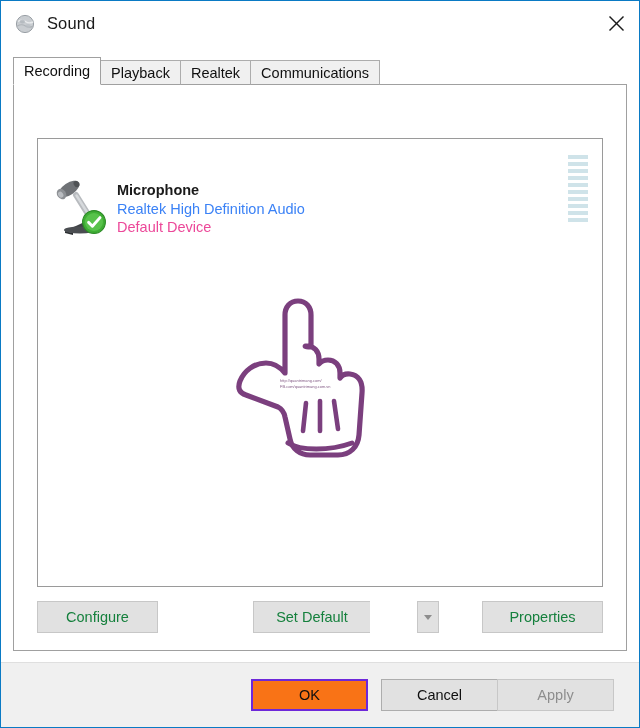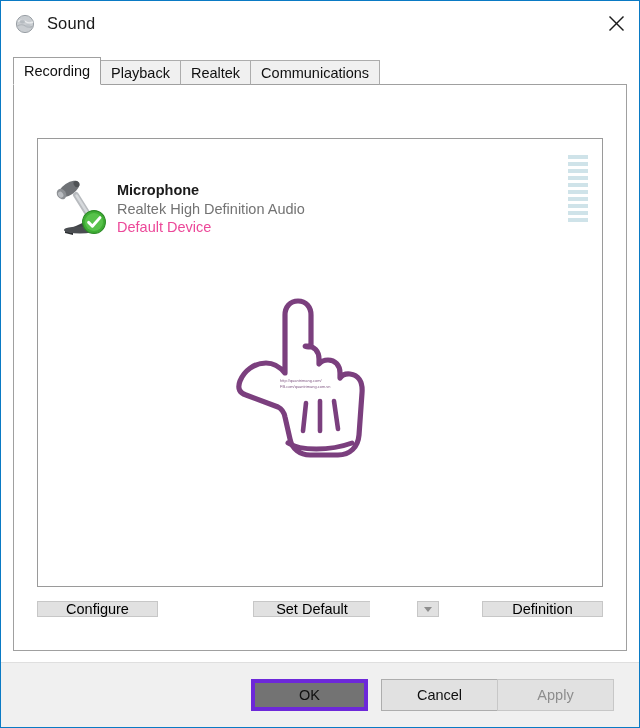--- a/index.html
+++ b/index.html
@@ -157,21 +157,21 @@
     padding-top: 14px;
     line-height: 1.28;
   }
   .device-name {
     font-size: 14.5px;
     font-weight: bold;
     color: #1a1a1a;
   }
   .device-sub {
     font-size: 14.5px;
-    color: #737373;
+    color: #3b82f6;
   }
   .device-status {
     font-size: 14.5px;
     color: #ec4899;
   }
   .vumeter {
     position: absolute;
     right: 14px;
     top: 16px;
     width: 20px;
@@ -192,22 +192,22 @@
     right: 23px;
     bottom: 17px;
     height: 32px;
   }
   .btn {
     box-sizing: border-box;
     font-size: 14.5px;
     font-family: "Liberation Sans", sans-serif;
     background: #e1e1e1;
     border: 1px solid #c7c7c7;
-    color: #000000;
-    height: 16px;
+    color: #15803d;
+    height: 32px;
     display: inline-flex;
     align-items: center;
     justify-content: center;
     cursor: default;
     padding: 0;
   }
   #configure-button {
     position: absolute;
     left: 0; top: 0;
     width: 121px;
@@ -258,22 +258,22 @@
     background: #e1e1e1;
     border: 1px solid #adadad;
     color: #101010;
     display: inline-flex;
     align-items: center;
     justify-content: center;
     cursor: default;
   }
   #ok-button {
     left: 250px;
-    border: 4px solid #6d28d9;
-    background: #737373;
+    border: 2px solid #6d28d9;
+    background: #f97316;
   }
   #cancel-button { left: 380px; }
   #apply-button {
     left: 496px;
     background: #e1e1e1;
     border: 1px solid #c7c7c7;
     color: #8d8d8d;
   }
 
   
@@ -404,21 +404,21 @@
         <div class="setdefault-group">
           <div class="btn" id="set-default-button">
             <span>Set Default</span>
           </div>
           <div class="btn" id="set-default-dropdown">
             <span class="caret"></span>
           </div>
         </div>
 
         <div class="btn" id="properties-button">
-          <span>Definition</span>
+          <span>Properties</span>
         </div>
       </div>
 
       <div class="hand-overlay">
         <svg width="200" height="200" viewBox="0 0 200 200">
           <path d="M88 20
                    C 80 20 75 26 75 34
                    L 75 92
                    C 70 86 64 82 56 82
                    C 44 82 34 90 30 100

